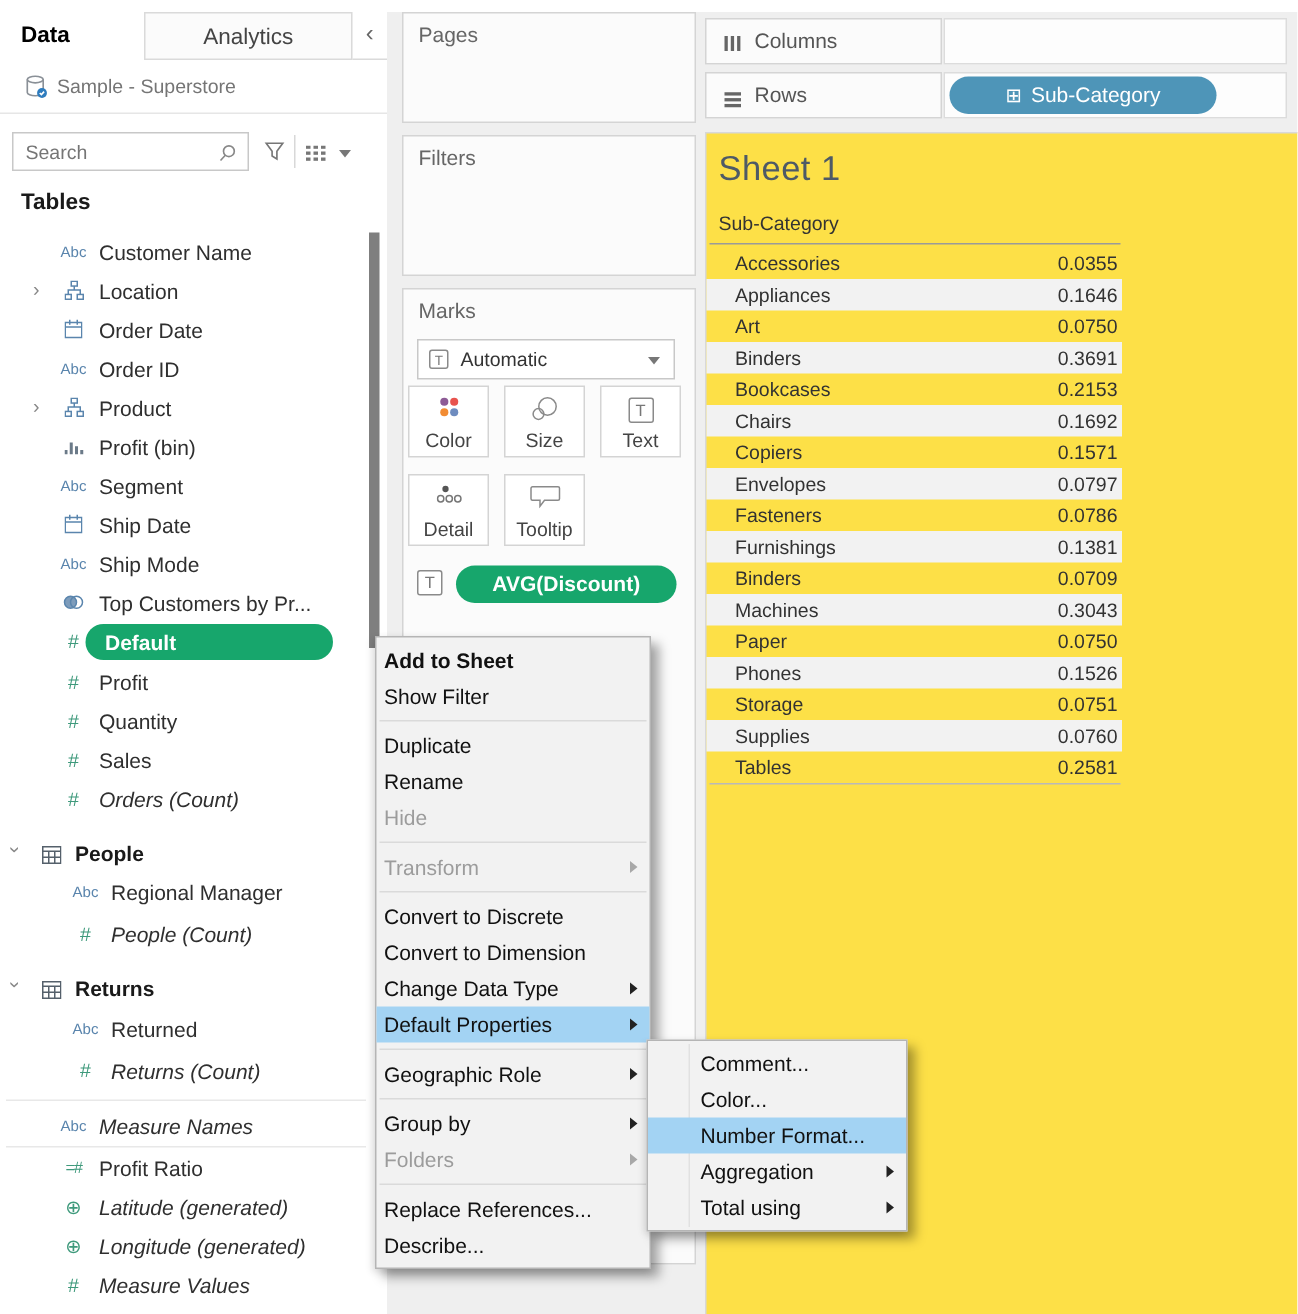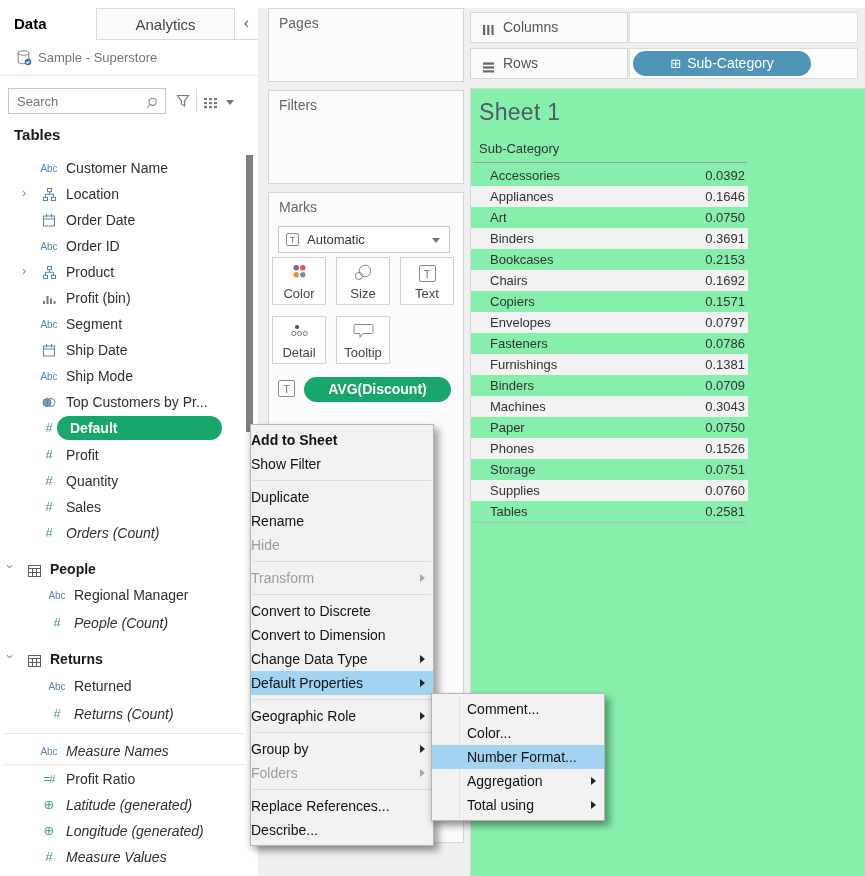--- a/index.html
+++ b/index.html
@@ -62,34 +62,34 @@
   #marks-tbox{left:278px;top:380px;}
   #avg-pill{left:304px;top:377px;width:147px;height:25px;background:#17a66c;border-radius:13px;text-align:center;line-height:25px;color:#fff;font-weight:bold;font-size:14px;}
   
   #right-bg{left:466px;top:8px;width:399px;height:868px;background:#efefef;}
   .shelf-label-box{position:absolute;background:#fbfbfb;border:1px solid #d4d4d4;box-sizing:border-box;}
   .shelf-area{position:absolute;background:#fdfdfd;border:1px solid #dcdcdc;box-sizing:border-box;}
   .shelf-text{position:absolute;left:32px;top:6px;font-size:14px;color:#555;}
   .shelf-icon{position:absolute;left:11px;top:9px;}
   #rows-pill{left:633px;top:51px;width:178px;height:25px;background:#4e95b8;border-radius:13px;color:#fff;font-size:14px;text-align:center;line-height:25px;}
   #rows-pill .pb{font-size:13px;margin-right:6px;}
-  #sheet{left:470px;top:88px;width:395px;height:788px;background:#86efac;border-top:1px solid #d8d8d8;border-left:1px solid #d8d8d8;box-sizing:border-box;}
+  #sheet{left:470px;top:88px;width:395px;height:788px;background:#fde047;border-top:1px solid #d8d8d8;border-left:1px solid #d8d8d8;box-sizing:border-box;}
   #sheet-title{position:absolute;left:8px;top:10px;font-size:23px;color:#4e5a66;letter-spacing:.3px;}
   #tbl-header{position:absolute;left:8px;top:52px;font-size:13px;color:#333;}
   #tbl-header-rule{position:absolute;left:2px;top:73px;width:274px;height:1px;background:#9a9a9a;}
   .trow{position:absolute;left:0;width:277px;height:21px;font-size:13px;color:#323232;}
   .trow:nth-child(even){background:#f2f2f2;}
   .tcat{position:absolute;left:19px;top:0;line-height:21px;}
   .tval{position:absolute;right:3px;top:0;line-height:21px;}
   #tbl-bottom-rule{position:absolute;left:2px;top:433px;width:274px;height:1px;background:#b9b9b9;}
   
   .menu{position:absolute;background:#f2f2f2;border:1px solid #b5b5b5;box-sizing:border-box;
         box-shadow:5px 5px 7px rgba(0,0,0,.35), -2px 2px 5px rgba(0,0,0,.12);padding:3px 0;}
   #ctx-menu{left:250px;top:424px;width:184px;z-index:50;}
-  .mi{position:relative;height:24px;line-height:24px;font-size:14px;color:#111;padding-left:0;white-space:nowrap;}
+  .mi{position:relative;height:24px;line-height:24px;font-size:14px;color:#111;padding-left:5px;white-space:nowrap;}
   .mi.bold{font-weight:bold;}
   .mi.dis{color:#9c9c9c;}
   .mi.hl{background:#a3d3f3;}
   .marr{position:absolute;right:8px;top:8px;width:0;height:0;border-top:4px solid transparent;border-bottom:4px solid transparent;border-left:5px solid #222;}
   .dis .marr{border-left-color:#a8a8a8;}
   .msep{height:1px;background:#dadada;margin:4px 2px;}
   #sub-menu{left:431px;top:693px;width:174px;z-index:60;}
   #sub-menu .mi{padding-left:35px;}
   #sub-gutter{position:absolute;left:27px;top:2px;bottom:2px;width:1px;background:#e1e1e1;}
   #top-strip{left:0;top:0;width:865px;height:8px;background:#fff;z-index:2;}
@@ -394,21 +394,21 @@
   <span class="pb">⊞</span><span>Sub-Category</span>
 </div>
 
 <div id="sheet" class="abs">
   <div id="sheet-title">Sheet 1</div>
   <div id="tbl-header">Sub-Category</div>
   <div id="tbl-header-rule"></div>
   <div id="tbl-rows" style="position:absolute;left:0;top:76px;width:277px;">
     <div class="trow" style="top:0px">
         <span class="tcat">Accessories</span>
-        <span class="tval">0.0392</span>
+        <span class="tval">0.0355</span>
       </div>
     <div class="trow" style="top:21px">
         <span class="tcat">Appliances</span>
         <span class="tval">0.1646</span>
       </div>
     <div class="trow" style="top:42px">
         <span class="tcat">Art</span>
         <span class="tval">0.0750</span>
       </div>
     <div class="trow" style="top:63px">

